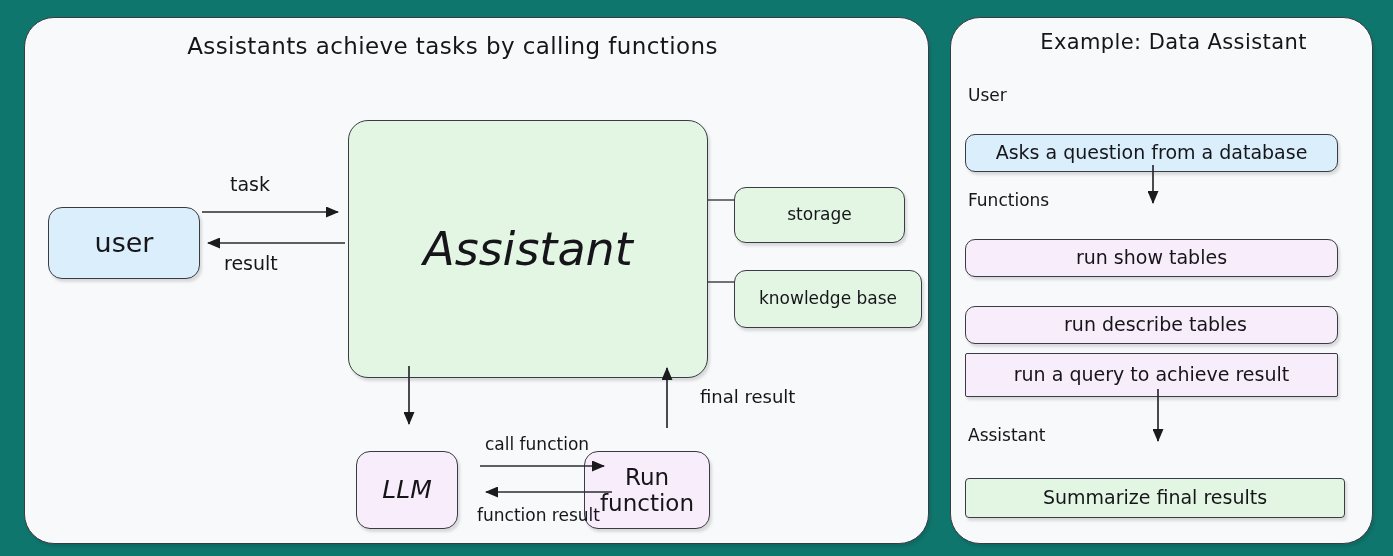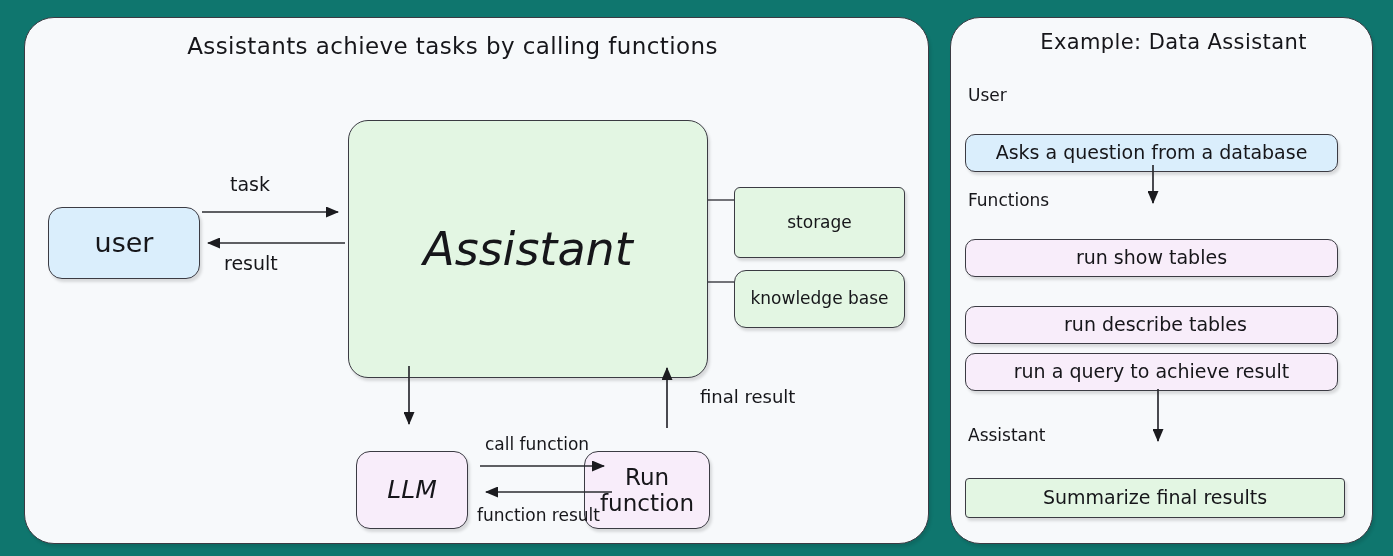--- a/index.html
+++ b/index.html
@@ -55,29 +55,29 @@
     color: #16161a;
     line-height: 1.15;
     margin-top: 17px;
   }
   .node.blue   { background: #daeefc; }
   .node.green  { background: #e3f6e3; }
   .node.purple { background: #f8edfa; }
 
   #node-user { left: 48px; top: 190px; width: 152px; height: 72px; font-size: 27px; border-radius: 14px; }
   #node-assistant { left: 348px; top: 103px; width: 360px; height: 258px; font-size: 46px; border-radius: 20px; font-style: italic; }
-  #node-storage { left: 734px; top: 170px; width: 171px; height: 71px; font-size: 17px; border-radius: 6px; }
-  #node-kb { left: 734px; top: 253px; width: 171px; height: 58px; font-size: 17px; }
-  #node-llm { left: 356px; top: 434px; width: 112px; height: 78px; font-size: 25px; border-radius: 14px; font-style: italic; }
+  #node-storage { left: 734px; top: 170px; width: 171px; height: 56px; font-size: 17px; }
+  #node-kb { left: 734px; top: 253px; width: 188px; height: 58px; font-size: 17px; }
+  #node-llm { left: 356px; top: 434px; width: 102px; height: 78px; font-size: 25px; border-radius: 14px; font-style: italic; }
   #node-runfn { left: 584px; top: 434px; width: 126px; height: 78px; font-size: 23px; border-radius: 14px; }
 
   #node-ask  { left: 965px; top: 117px; width: 373px; height: 38px; font-size: 19px; border-radius: 10px; }
   #node-f1   { left: 965px; top: 222px; width: 373px; height: 38px; font-size: 19px; border-radius: 10px; }
   #node-f2   { left: 965px; top: 289px; width: 373px; height: 38px; font-size: 19px; border-radius: 10px; padding-left: 8px; }
-  #node-f3   { left: 965px; top: 336px; width: 373px; height: 38px; font-size: 19px; border-radius: 10px; }
+  #node-f3   { left: 965px; top: 336px; width: 373px; height: 44px; font-size: 19px; border-radius: 2px; }
   #node-sum  { left: 965px; top: 461px; width: 380px; height: 40px; font-size: 19px; border-radius: 4px; }
 
   .side-label {
     position: absolute;
     font-size: 17px;
     color: #16161a;
     white-space: nowrap;
   }
   #lbl-user-sec      { left: 968px; top: 85px; }
   #lbl-functions-sec { left: 968px; top: 190px; }

